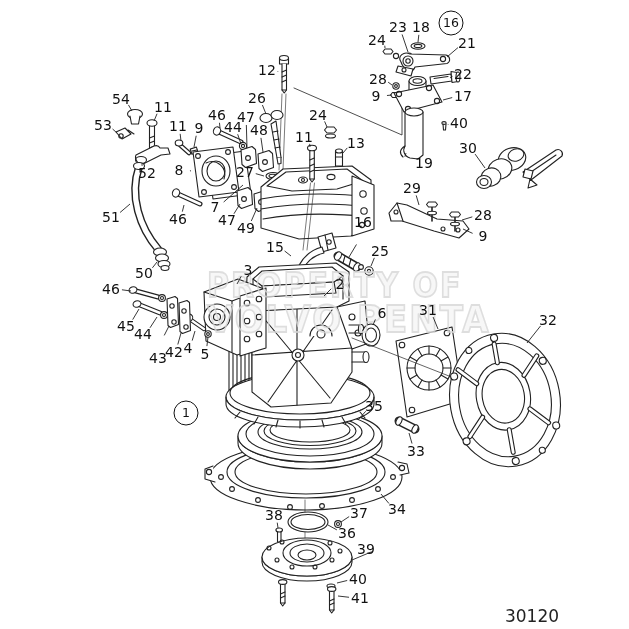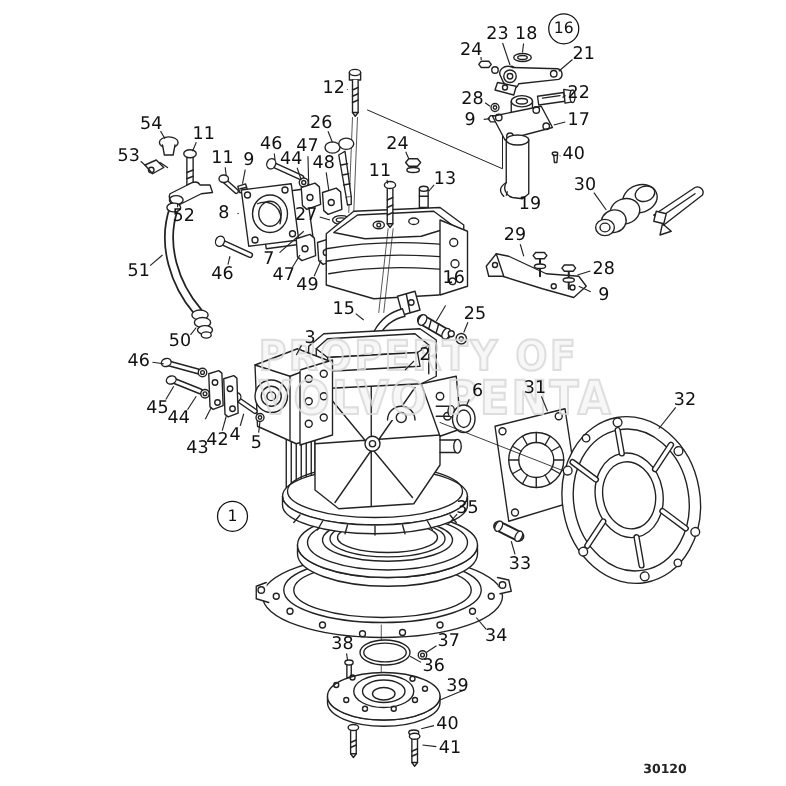--- a/index.html
+++ b/index.html
@@ -12,21 +12,21 @@
   .callout{position:absolute;transform:translate(-50%,-50%);font-size:14px;color:#111;
            white-space:nowrap;line-height:1;}
   .callout.circled{width:23px;height:23px;border:1.4px solid #111;border-radius:50%;
            display:flex;align-items:center;justify-content:center;font-size:12.5px;background:#fff;}
   .watermark{position:absolute;font-weight:bold;color:rgba(0,0,0,0.04);
            -webkit-text-stroke:1.6px #d7d7d7;letter-spacing:2px;opacity:.8;
            transform:scaleY(1.1);transform-origin:left top;pointer-events:none;white-space:nowrap;}
   #wm1{left:207px;top:266px;font-size:30px;}
   #wm2{left:207px;top:297px;font-size:34px;}
   #drawing-number{position:absolute;left:532px;top:616px;transform:translate(-50%,-50%);
-           font-size:10px;color:#222;font-weight:bold;}
+           font-size:17px;color:#222;}
 </style>
 </head>
 <body>
 
 <div id="stage">
 
 <svg id="artwork" width="629" height="629" viewBox="0 0 629 629">
 <g fill="none" stroke="#222" stroke-width="1.1" stroke-linejoin="round" stroke-linecap="round">
 
   <g>

